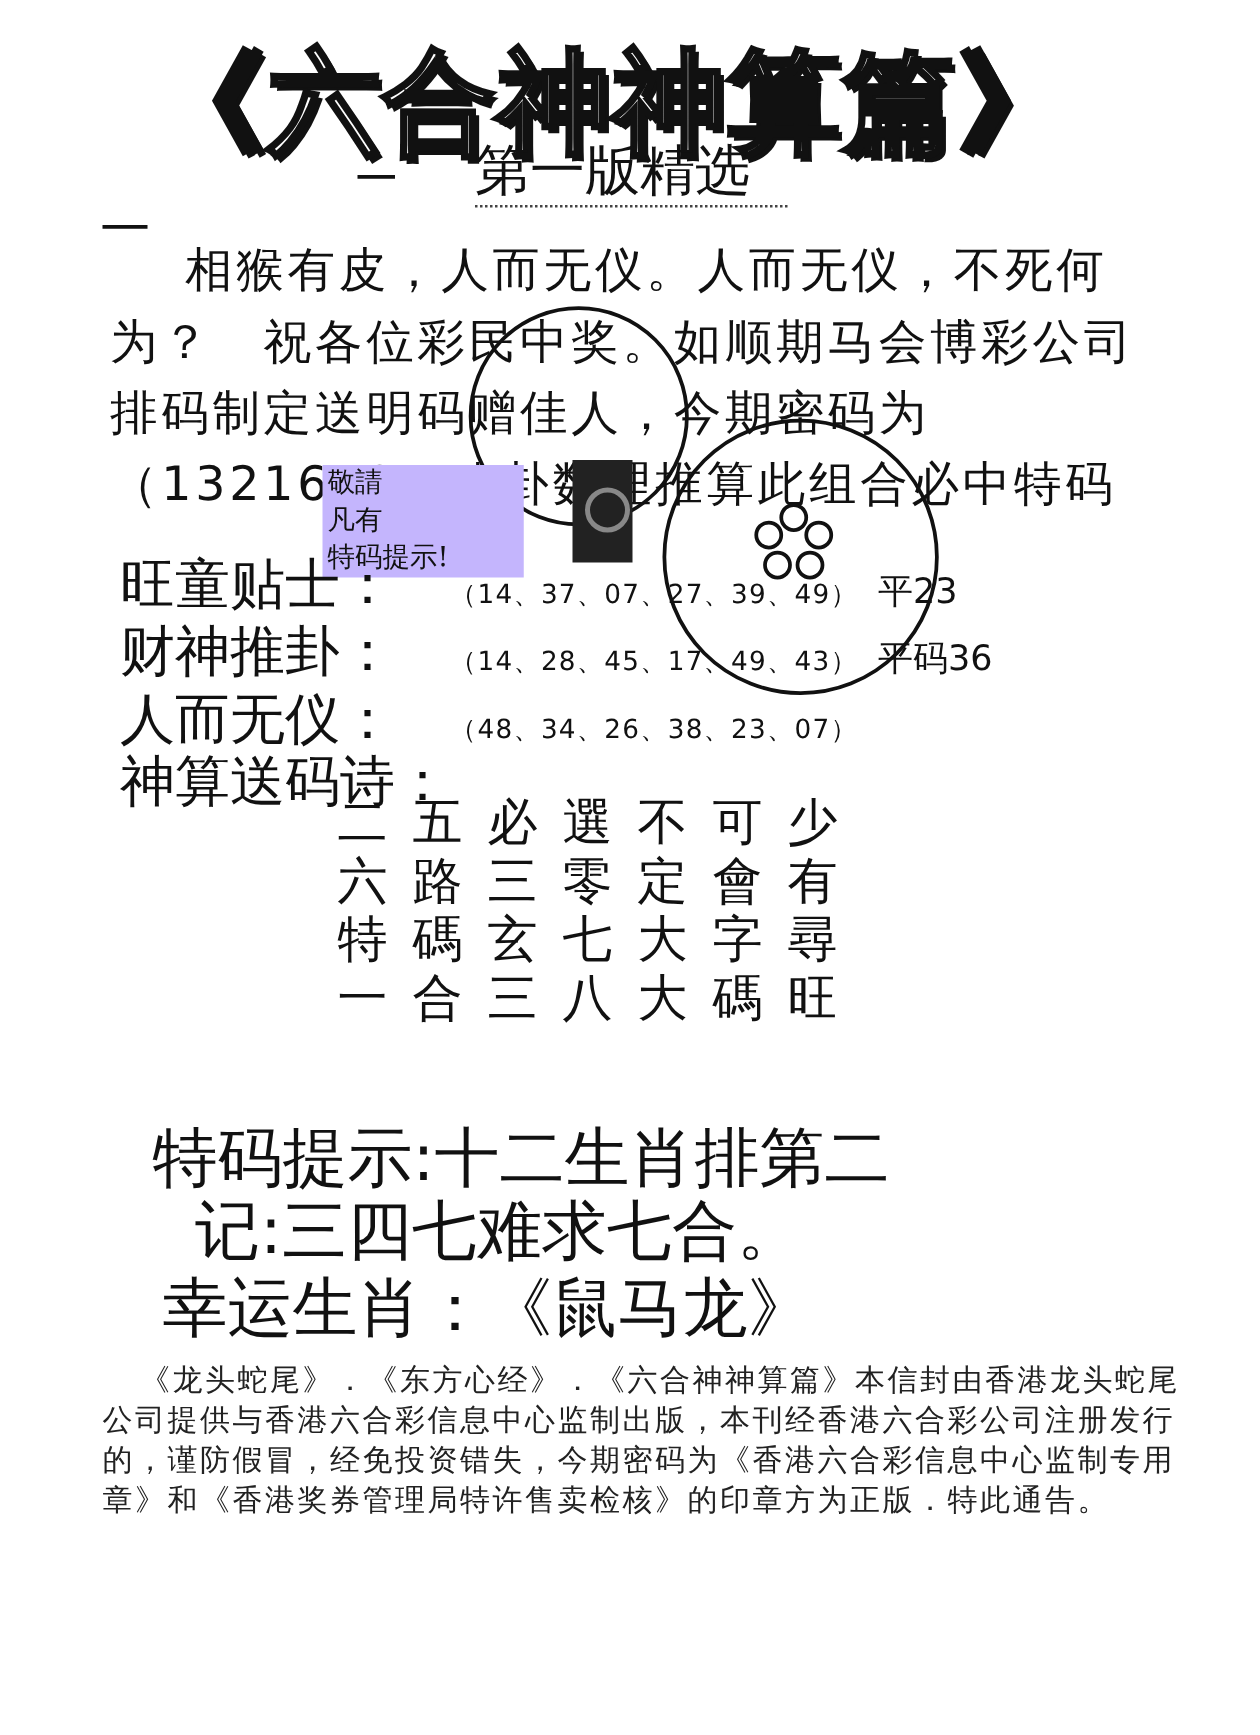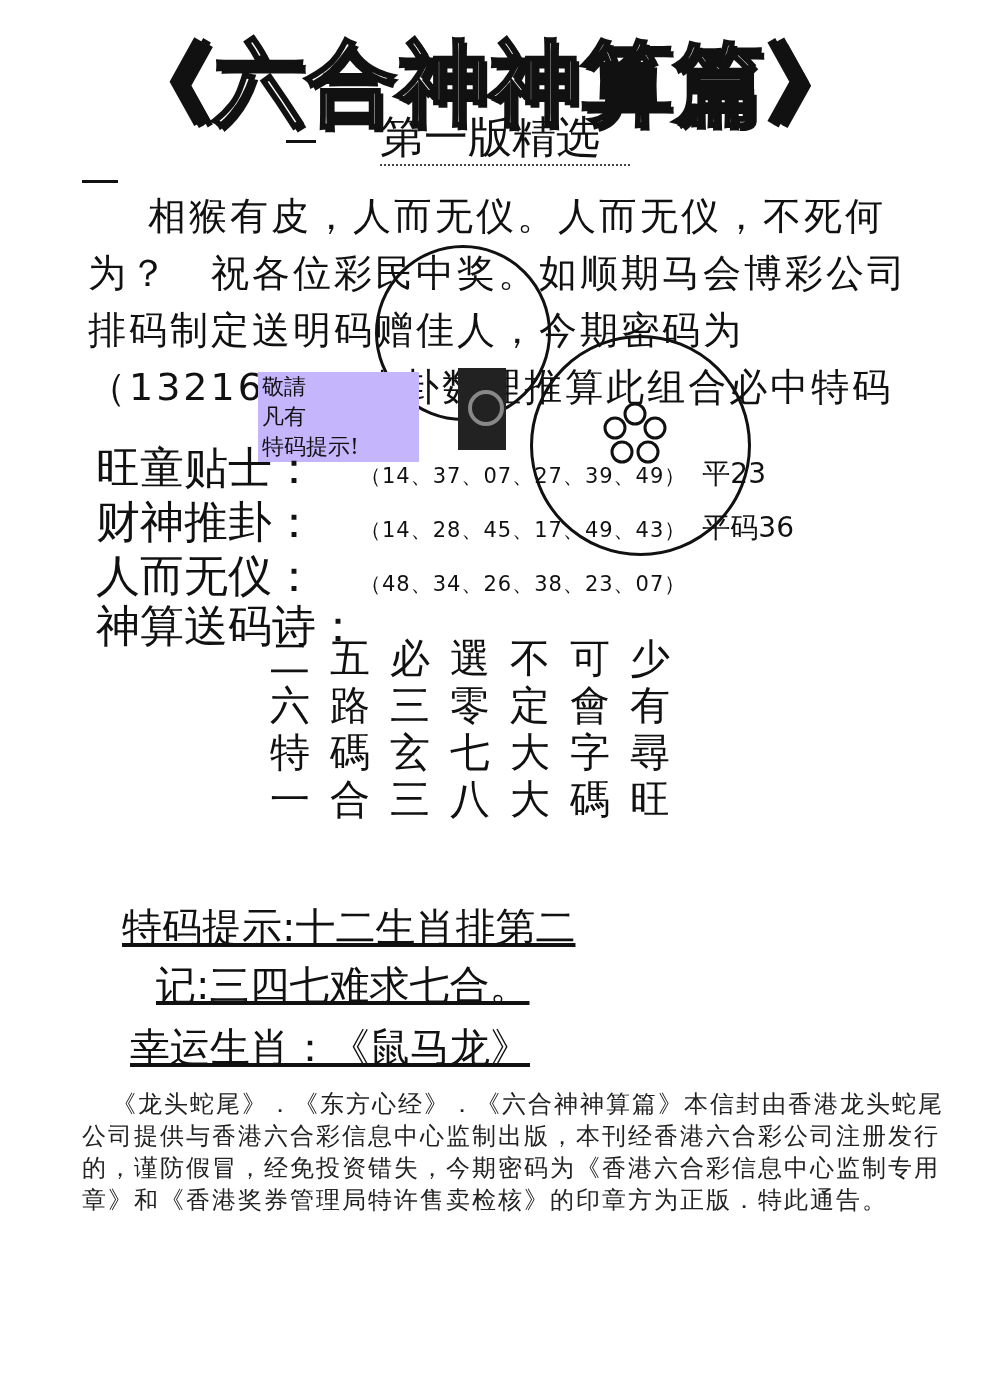--- a/index.html
+++ b/index.html
@@ -12,21 +12,21 @@
               border-bottom: 2px dotted #444; padding: 0 30px 2px 0; }
   .dash1 { position: absolute; left: 286px; top: 140px; width: 30px; height: 3px; background: #111; }
   .dash2 { position: absolute; left: 82px; top: 180px; width: 36px; height: 3px; background: #111; }
   .intro { position: absolute; left: 88px; top: 188px; width: 850px; font-size: 38px; line-height: 57px;
            letter-spacing: 3px; text-indent: 60px; }
   .line { position: absolute; left: 96px; font-size: 44px; line-height: 56px; white-space: nowrap; }
   .line .nums { font-size: 21px; letter-spacing: 1px; margin-left: 44px; }
   .line .tail { font-size: 28px; margin-left: 16px; }
   .poem { position: absolute; left: 270px; top: 635px; font-size: 40px; line-height: 47px; letter-spacing: 20px; }
   .poem div { height: 47px; }
-  .hint { position: absolute; font-size: 40px; line-height: 50px; white-space: nowrap; text-decoration: underline; }
+  .hint { position: absolute; font-size: 52px; line-height: 50px; white-space: nowrap; }
   .notice { position: absolute; left: 82px; top: 1088px; width: 880px; font-size: 24px; line-height: 32px;
             letter-spacing: 2px; text-indent: 30px; color: #222; }
   .stamp { position: absolute; border: 3px solid #111; border-radius: 50%; }
   .stamp1 { left: 375px; top: 245px; width: 170px; height: 170px; }
   .stamp2 { left: 530px; top: 335px; width: 215px; height: 215px; }
   .flower { position: absolute; left: 600px; top: 400px; width: 70px; height: 70px; }
   .overlay-text { position: absolute; left: 258px; top: 372px; font-size: 22px; line-height: 30px;
                   font-family: "DejaVu Serif", serif; background: #c4b5fd; padding: 0 60px 0 4px; }
   .logo-block { position: absolute; left: 458px; top: 368px; width: 48px; height: 82px; background: #222; }
   .logo-block::after { content: ""; position: absolute; left: 10px; top: 22px; width: 28px; height: 28px;

